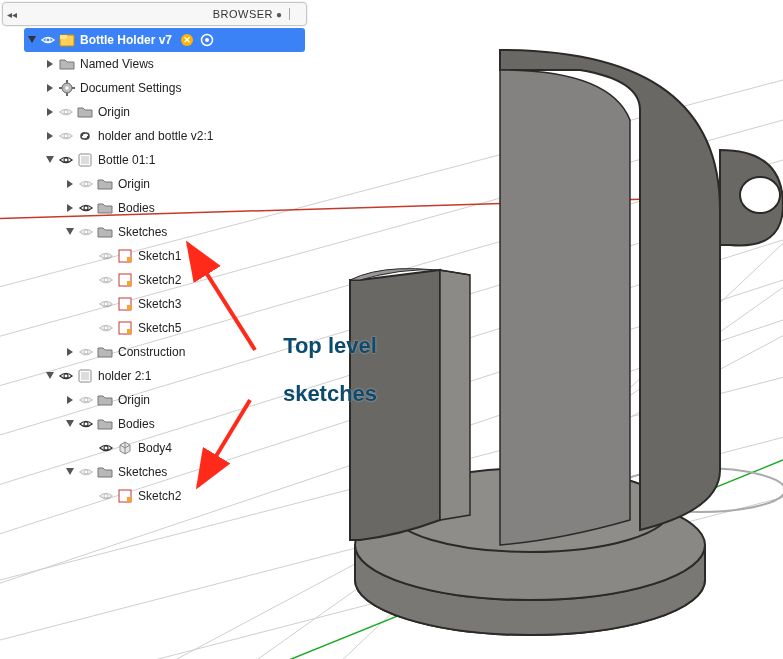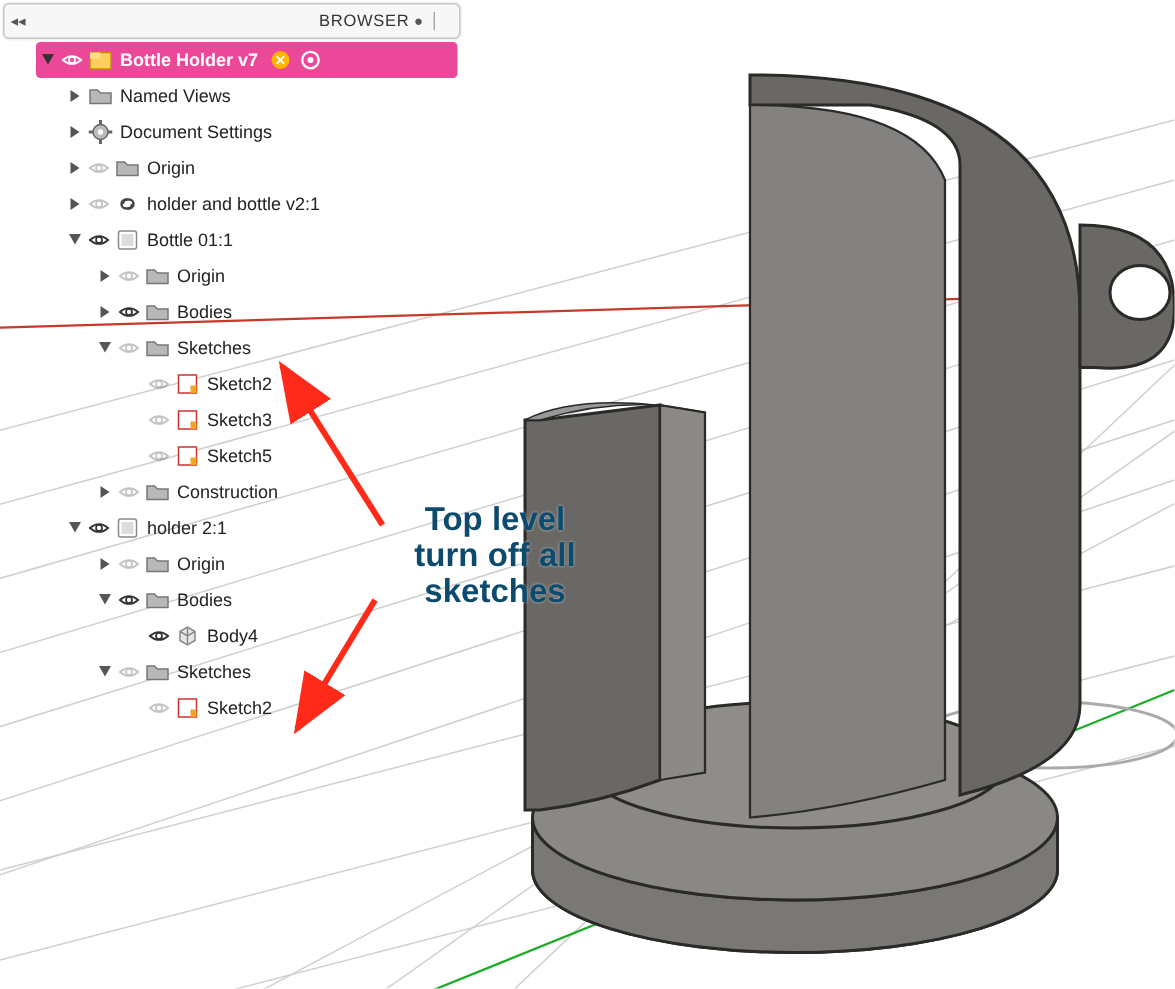--- a/index.html
+++ b/index.html
@@ -117,21 +117,21 @@
   }
   .node-icon svg { width: 16px; height: 16px; }
 
   .node-label {
     padding-left: 2px;
     color: #222;
   }
 
   
   .root-row {
-    background: #ec4899;
+    background: #3b82f6;
     border-radius: 3px;
     height: 24px;
     display: flex;
     align-items: center;
     gap: 2px;
   }
   .root-row .node-label { color: #fff; font-weight: bold; }
   .root-row .eye svg path,
   .root-row .eye svg circle { stroke: #fff; fill: none; }
   .root-row .tri svg polygon { fill: #333; }
@@ -234,21 +234,21 @@
     <marker id="arrowhead" markerWidth="10" markerHeight="8" refX="9" refY="4" orient="auto">
       <polygon points="0 0, 10 4, 0 8" fill="#ff2a1a"></polygon>
     </marker>
   </defs>
   <line x1="255" y1="350" x2="188" y2="244" stroke="#ff2a1a" stroke-width="4" marker-end="url(#arrowhead)"></line>
   <line x1="250" y1="400" x2="198" y2="486" stroke="#ff2a1a" stroke-width="4" marker-end="url(#arrowhead)"></line>
 </svg>
 
 <div class="annotation-text">
   <span>Top level</span><br>
-  <span>turn off all</span><br>
+  <br>
   <span>sketches</span>
 </div>
 
 <div class="browser-panel">
 
   <div class="browser-header">
     <span class="rewind">◂◂</span>
     <span class="title">BROWSER</span>
     <span class="settings">
       <span>●</span>
@@ -463,82 +463,102 @@
           </svg>
       </span>
       <span class="node-icon">
         <svg viewBox="0 0 16 16">
             <path d="M1 4h5l2 2h7v7H1z" fill="#b8b8b8" stroke="#777"></path>
           </svg>
       </span>
       <span class="node-label">Sketches</span>
     </div>
 
-
     <div class="tree-row">
       <span class="indent"></span>
         <span class="indent"></span>
         <span class="indent"></span>
         <span class="indent"></span>
       <span class="tri"></span>
       <span class="eye dim">
         <svg viewBox="0 0 16 16">
             <path d="M1 8 Q8 2 15 8 Q8 14 1 8 Z" fill="none" stroke="#555" stroke-width="1.3"></path>
             <circle cx="8" cy="8" r="2.3" fill="none" stroke="#555" stroke-width="1.3"></circle>
           </svg>
       </span>
       <span class="node-icon">
         <svg viewBox="0 0 16 16">
             <rect x="2" y="2" width="12" height="12" fill="#fff" stroke="#c33"></rect>
             <rect x="10" y="9" width="4" height="5" fill="#f5a623"></rect>
           </svg>
       </span>
-      <span class="node-label">Sketch2</span>
+      <span class="node-label">Sketch1</span>
     </div>
 
     <div class="tree-row">
       <span class="indent"></span>
         <span class="indent"></span>
         <span class="indent"></span>
         <span class="indent"></span>
       <span class="tri"></span>
       <span class="eye dim">
         <svg viewBox="0 0 16 16">
             <path d="M1 8 Q8 2 15 8 Q8 14 1 8 Z" fill="none" stroke="#555" stroke-width="1.3"></path>
             <circle cx="8" cy="8" r="2.3" fill="none" stroke="#555" stroke-width="1.3"></circle>
           </svg>
       </span>
       <span class="node-icon">
         <svg viewBox="0 0 16 16">
             <rect x="2" y="2" width="12" height="12" fill="#fff" stroke="#c33"></rect>
             <rect x="10" y="9" width="4" height="5" fill="#f5a623"></rect>
           </svg>
       </span>
-      <span class="node-label">Sketch3</span>
-    </div>
-
+      <span class="node-label">Sketch2</span>
+    </div>
 
     <div class="tree-row">
       <span class="indent"></span>
         <span class="indent"></span>
         <span class="indent"></span>
         <span class="indent"></span>
       <span class="tri"></span>
       <span class="eye dim">
         <svg viewBox="0 0 16 16">
             <path d="M1 8 Q8 2 15 8 Q8 14 1 8 Z" fill="none" stroke="#555" stroke-width="1.3"></path>
             <circle cx="8" cy="8" r="2.3" fill="none" stroke="#555" stroke-width="1.3"></circle>
           </svg>
       </span>
       <span class="node-icon">
         <svg viewBox="0 0 16 16">
             <rect x="2" y="2" width="12" height="12" fill="#fff" stroke="#c33"></rect>
             <rect x="10" y="9" width="4" height="5" fill="#f5a623"></rect>
           </svg>
       </span>
+      <span class="node-label">Sketch3</span>
+    </div>
+
+
+    <div class="tree-row">
+      <span class="indent"></span>
+        <span class="indent"></span>
+        <span class="indent"></span>
+        <span class="indent"></span>
+      <span class="tri"></span>
+      <span class="eye dim">
+        <svg viewBox="0 0 16 16">
+            <path d="M1 8 Q8 2 15 8 Q8 14 1 8 Z" fill="none" stroke="#555" stroke-width="1.3"></path>
+            <circle cx="8" cy="8" r="2.3" fill="none" stroke="#555" stroke-width="1.3"></circle>
+          </svg>
+      </span>
+      <span class="node-icon">
+        <svg viewBox="0 0 16 16">
+            <rect x="2" y="2" width="12" height="12" fill="#fff" stroke="#c33"></rect>
+            <rect x="10" y="9" width="4" height="5" fill="#f5a623"></rect>
+          </svg>
+      </span>
       <span class="node-label">Sketch5</span>
     </div>
 
     <div class="tree-row">
       <span class="indent"></span>
         <span class="indent"></span>
         <span class="indent"></span>
       <span class="tri">
         <svg viewBox="0 0 10 10">
             <polygon points="2,1 8,5 2,9" fill="#555"></polygon>

